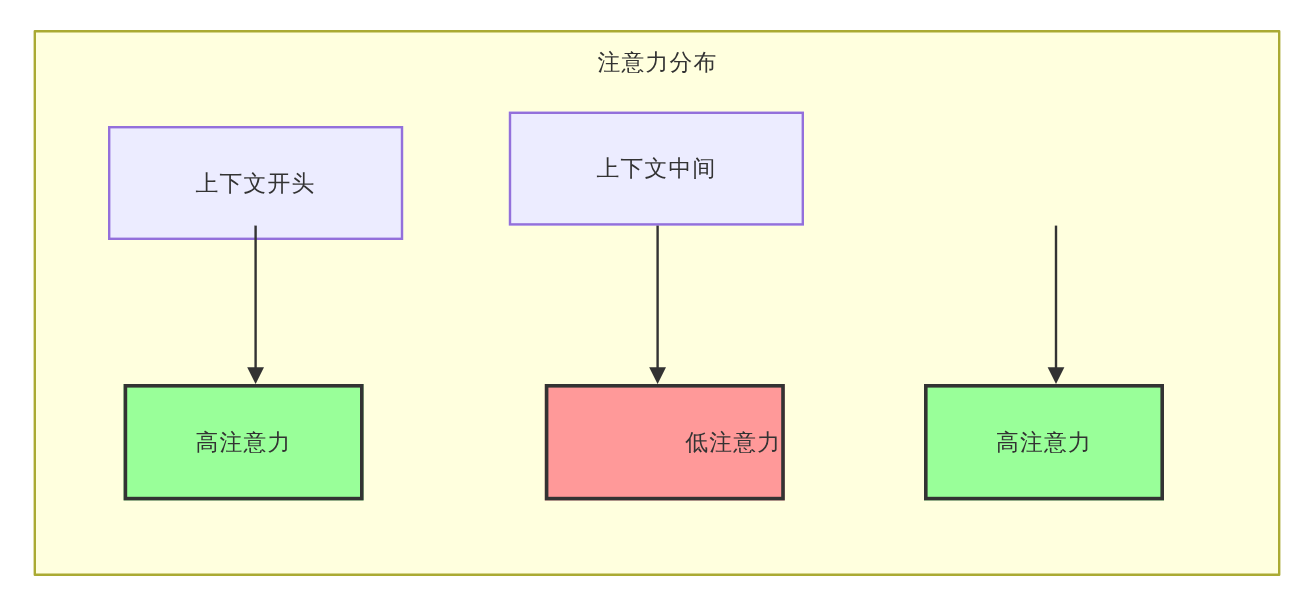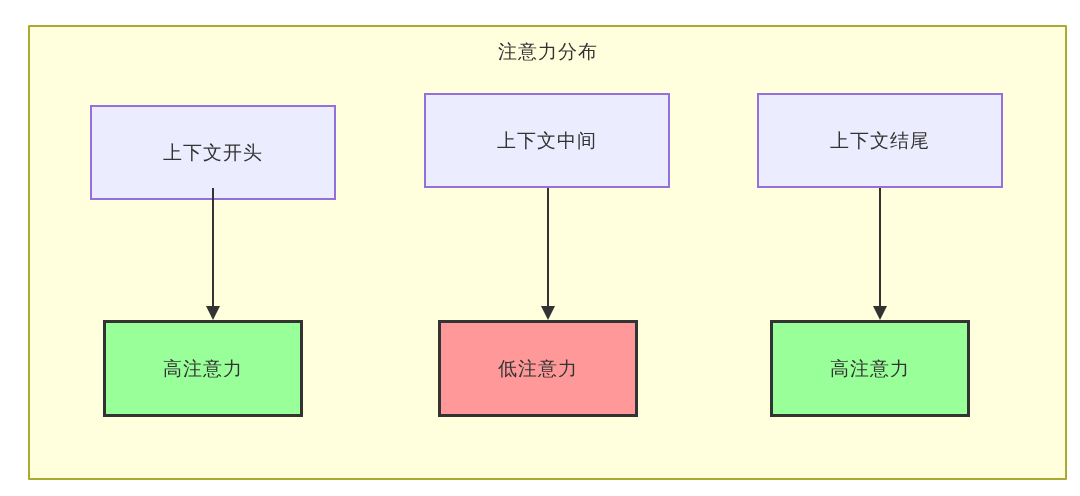--- a/index.html
+++ b/index.html
@@ -56,21 +56,21 @@
     height: 97px;
     border: 3px solid var(--result-stroke, #333333);
   }
   .node-result.high { background: var(--high-fill, #99ff99); }
   .node-result.low  { background: var(--low-fill, #ff9999); }
 
   #src-start  { left: 90px; margin-top: 12px; }
   #src-middle { left: 424px; font-family: Liberation Mono, monospace; }
   #src-end    { left: 757px; }
   #res-1 { left: 103px; }
-  #res-2 { left: 438px; }
+  #res-2 { left: 454px; justify-content: flex-end; }
   #res-3 { left: 770px; }
 
   svg.edges {
     position: absolute;
     left: 0; top: 0;
     width: 1080px; height: 496px;
     pointer-events: none;
   }
   svg.edges line {
     stroke: var(--arrow-color, #333333);
@@ -89,23 +89,20 @@
   <div class="subgraph"></div>
 
   <div class="diagram-title">注意力分布</div>
 
   <div id="src-start" class="node node-source">
     <span>上下文开头</span>
   </div>
   <div id="src-middle" class="node node-source">
     <span>上下文中间</span>
   </div>
-  <div id="src-end" class="node node-source">
-    <span>上下文结尾</span>
-  </div>
 
   <svg class="edges" viewBox="0 0 1080 496" aria-hidden="true">
     <g>
       <line x1="213" y1="188" x2="213" y2="308"></line>
       <polygon points="206,306 220,306 213,320"></polygon>
     </g>
     <g>
       <line x1="548" y1="188" x2="548" y2="308"></line>
       <polygon points="541,306 555,306 548,320"></polygon>
     </g>

